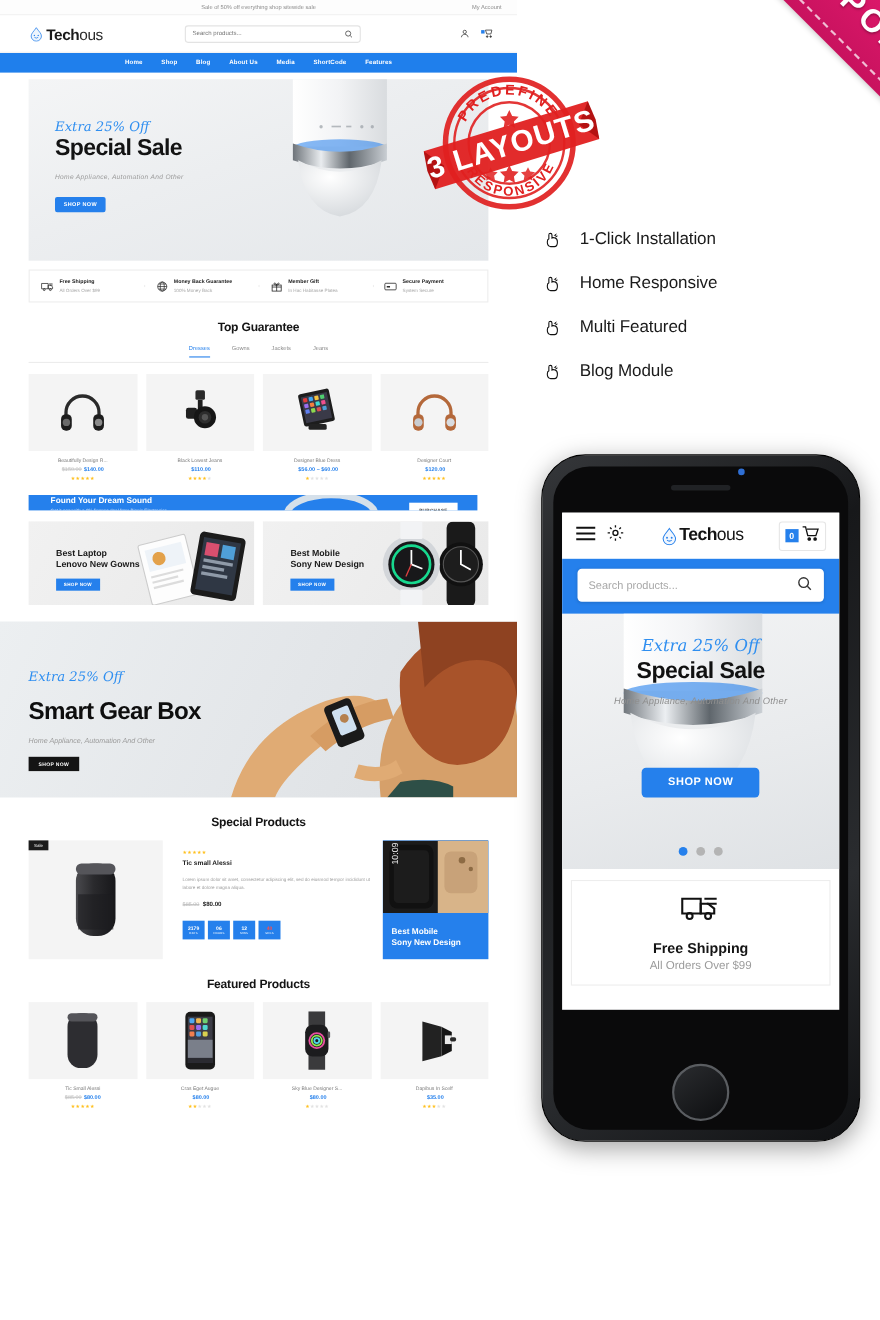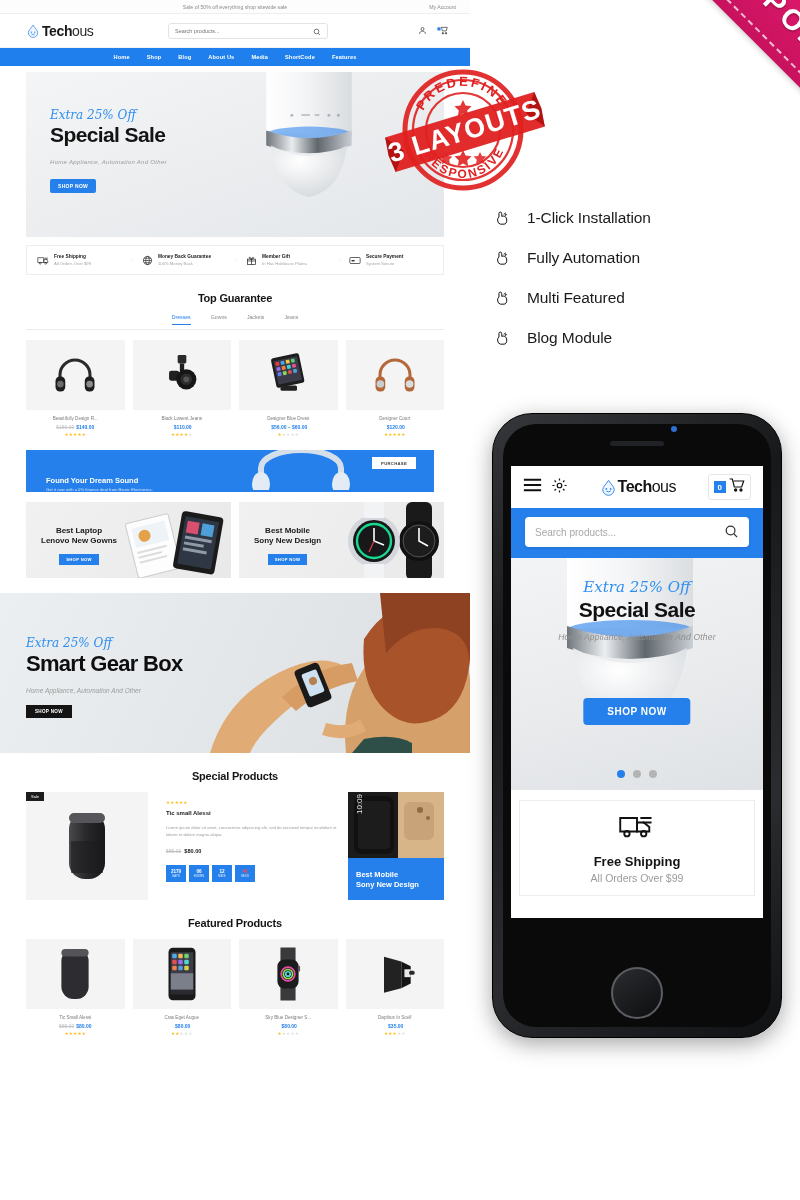--- a/index.html
+++ b/index.html
@@ -96,51 +96,51 @@
     height:70px; background:#f4f4f4; display:flex; align-items:center; justify-content:center;
     position:relative; overflow:hidden;
   }
   .prod-name { font-size:4.6px; color:#7c7c7c; text-align:center; margin-top:6px; }
   .prod-price { font-size:5px; text-align:center; margin-top:3px; color:#2580ec; font-weight:700;}
   .prod-price .old { color:#c4c4c4; text-decoration:line-through; font-weight:400; margin-right:2px;}
   .stars { text-align:center; margin-top:2px; font-size:4.5px; letter-spacing:.3px; color:#ffc01f; }
   .stars .off { color:#e2e2e2; }
 
   .promo-wide {
-    margin: 13px 36px 0 26px; height:42px; background:#2580ec; position:relative;
-    display:flex; align-items:flex-end; overflow:hidden;
+    margin: 13px 36px 0 26px; height:14px; background:#2580ec; position:relative;
+    display:flex; align-items:flex-start; overflow:hidden;
   }
   .promo-wide .pw-txt { padding-left:20px; z-index:2; }
   .pw-t { color:#fff; font-size:7.5px; font-weight:700; }
   .pw-s { color:#cfe2fb; font-size:4.2px; margin-top:2px; }
   .pw-btn {
     position:absolute; right:18px; top:7px; background:#fff; color:#3a3a3a;
     font-size:4.2px; font-weight:700; padding:3.5px 9px; letter-spacing:.3px; z-index:2;
   }
   .pw-hp { position:absolute; left:210px; top:-8px; width:130px; height:48px; opacity:.95; }
 
   .promo-row { margin: 10px 26px 0 26px; display:flex; gap:8px; }
   .promo-card {
     flex:1; height:76px; position:relative; overflow:hidden;
     background: linear-gradient(120deg,#f1f1f1 0%, #e9e9e9 100%);
   }
-  .promo-card .pc-txt { position:absolute; left:15px; top:24px; z-index:3;text-align:center; }
+  .promo-card .pc-txt { position:absolute; left:25px; top:24px; z-index:3; }
   .pc-t { font-size:8px; font-weight:700; color:#1a1a1a; line-height:1.25; }
   .pc-btn {
     margin-top:8px; display:inline-block; background:#2580ec; color:#fff;
     font-size:4.2px; font-weight:700; padding:3px 7px; letter-spacing:.3px;
   }
 
   .gear {
     margin-top:15px; height:160px; position:relative; overflow:hidden;
     background: linear-gradient(115deg,#eceff1 0%, #e3e6e9 55%, #dcdfe2 100%);
   }
   .gear-txt { position:absolute; left:26px; top:43px; z-index:3; }
   .gear-extra { font-family:"DejaVu Serif", serif; font-style:italic; font-size:12px; color:#2e8ef0;}
-  .gear-title { font-size:22px; font-weight:700; color:#0e0e0e; letter-spacing:-0.7px; margin-top:1px;}
+  .gear-title { font-size:22px; font-weight:700; color:#0e0e0e; letter-spacing:-0.7px; margin-top:12px;}
   .gear-sub { font-size:6.5px; color:#9c9c9c; font-style:italic; margin-top:10px; }
   .gear-btn {
     margin-top:11px; display:inline-block; background:#141414; color:#fff;
     font-size:4.6px; font-weight:700; padding:4px 9px; letter-spacing:.3px;
   }
 
   .sp-row { margin: 10px 26px 0 26px; display:flex; gap:8px; }
   .sp-left { width:122px; height:108px; background:#f4f4f4; position:relative; display:flex; align-items:center; justify-content:center;}
   .sale-badge {
     position:absolute; left:0; top:0; background:#1c1c1c; color:#fff;
@@ -775,21 +775,21 @@
         </span>
         <span class="feat-label">1-Click Installation</span>
       </div>
       <div class="feat">
         <span class="feat-ico">
           <svg width="17" height="17" viewBox="0 0 24 24" fill="none" stroke="#111" stroke-width="1.4">
             <path d="M9 20 q-4-1-4-6 0-3 2-4 l0-5 q0-2 2-2 t2 2 l0 4 q2-1 4 0 3 1 3 5 0 6-4 6z"></path>
             <path d="M13 6 l4-3 -1 3 3 0 -4 3 1-3z" fill="#111" stroke="none"></path>
           </svg>
         </span>
-        <span class="feat-label">Fully Automation</span>
+        <span class="feat-label">Home Responsive</span>
       </div>
       <div class="feat">
         <span class="feat-ico">
           <svg width="17" height="17" viewBox="0 0 24 24" fill="none" stroke="#111" stroke-width="1.4">
             <path d="M9 20 q-4-1-4-6 0-3 2-4 l0-5 q0-2 2-2 t2 2 l0 4 q2-1 4 0 3 1 3 5 0 6-4 6z"></path>
             <path d="M13 6 l4-3 -1 3 3 0 -4 3 1-3z" fill="#111" stroke="none"></path>
           </svg>
         </span>
         <span class="feat-label">Multi Featured</span>
       </div>

